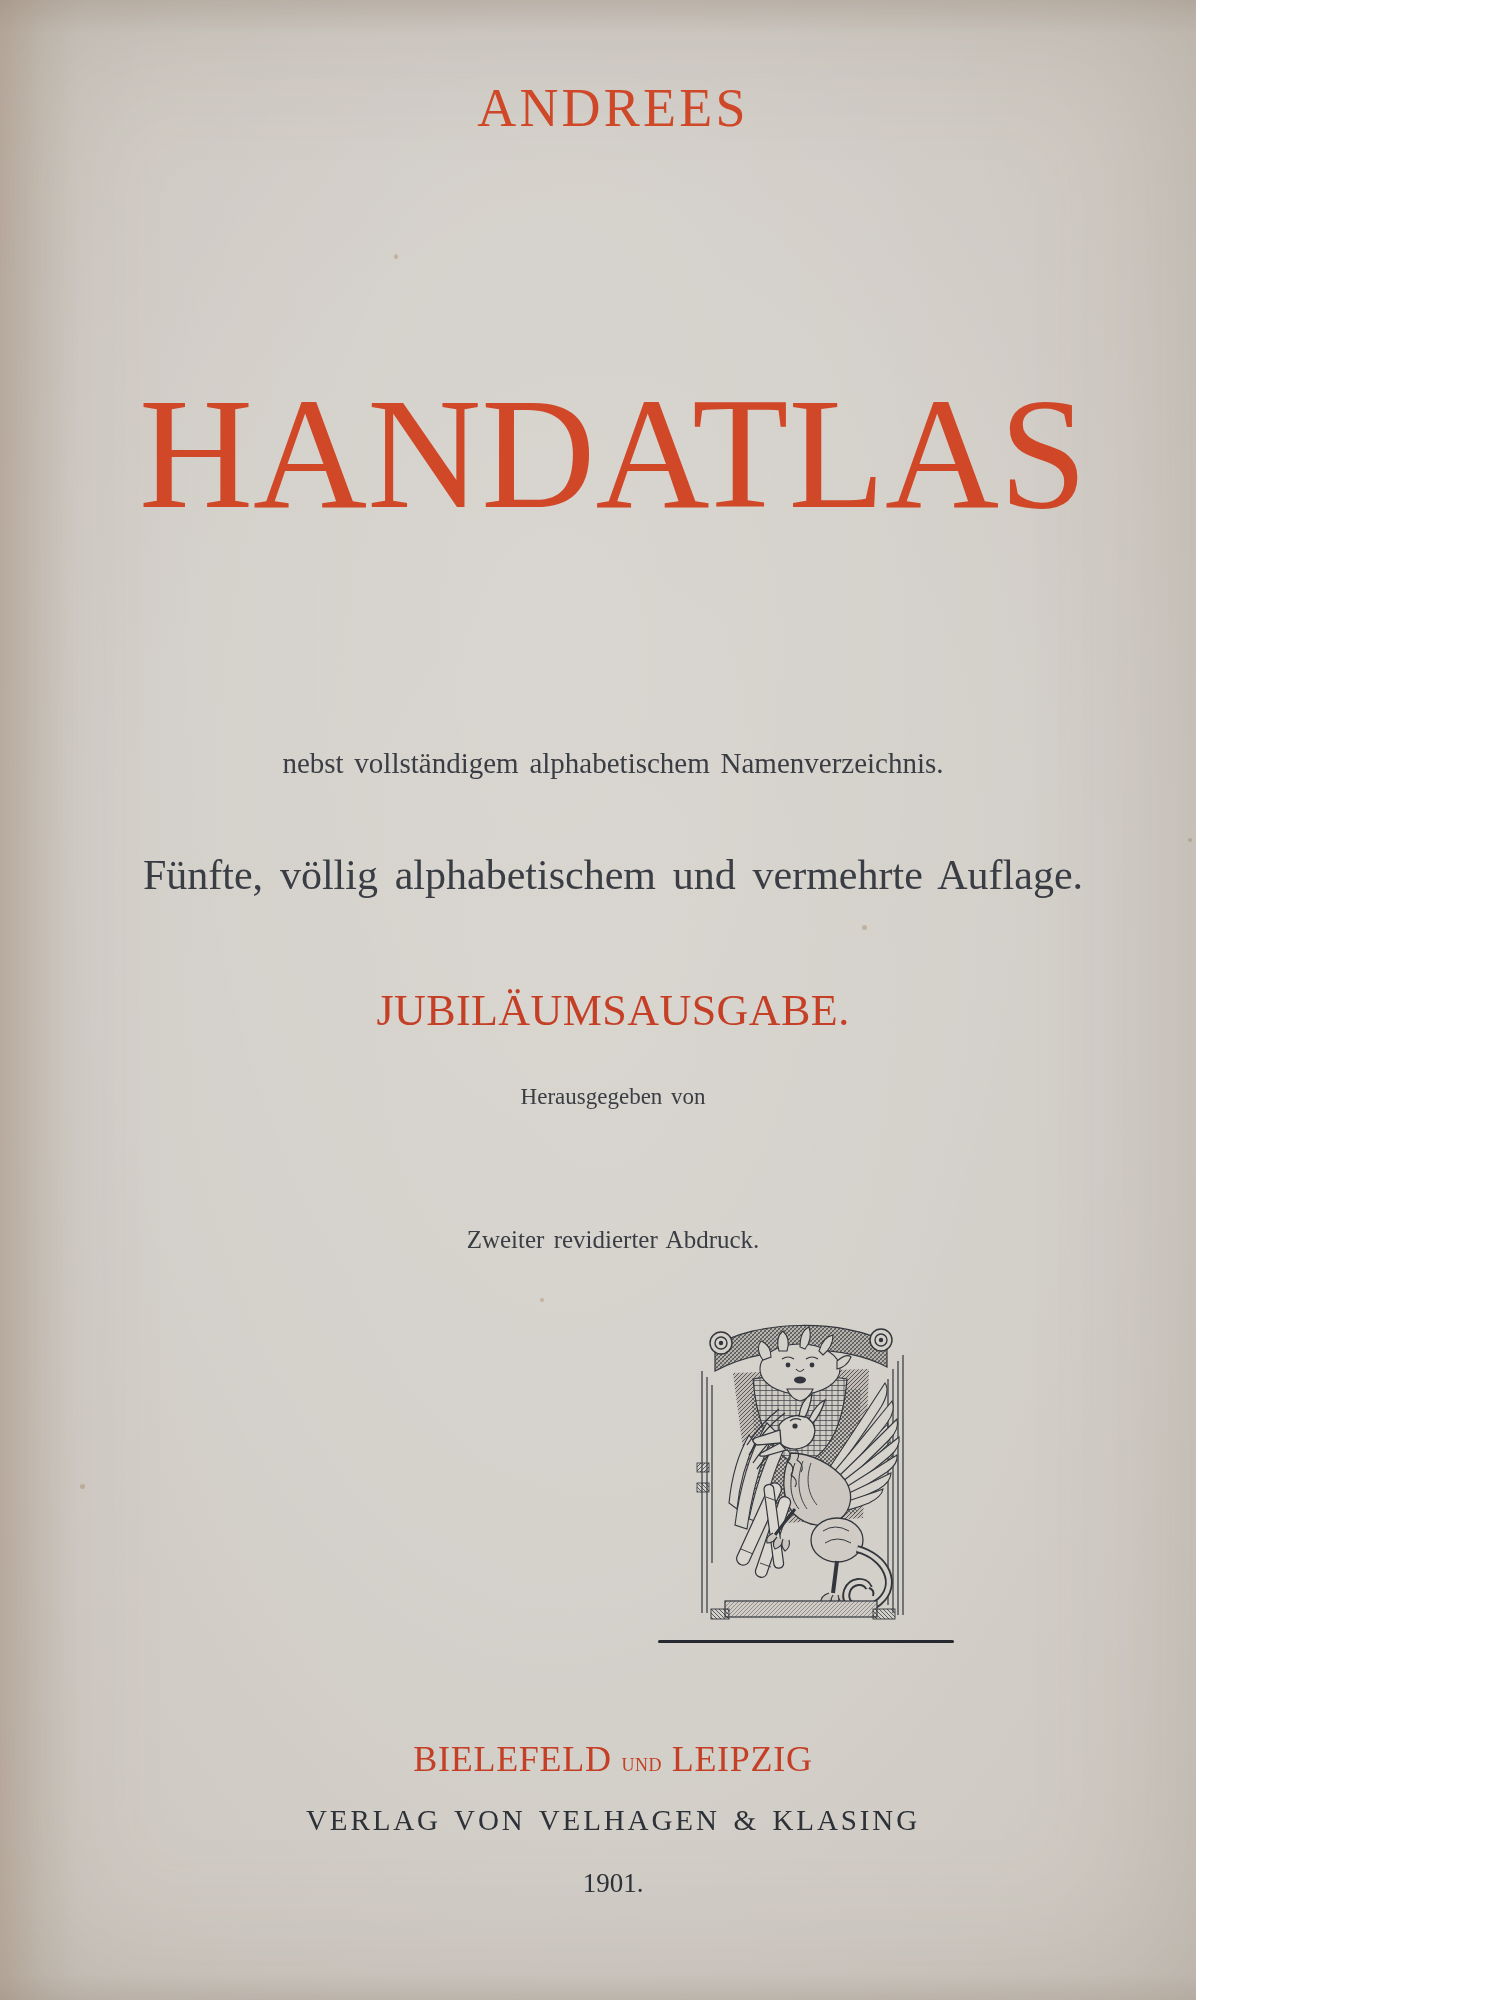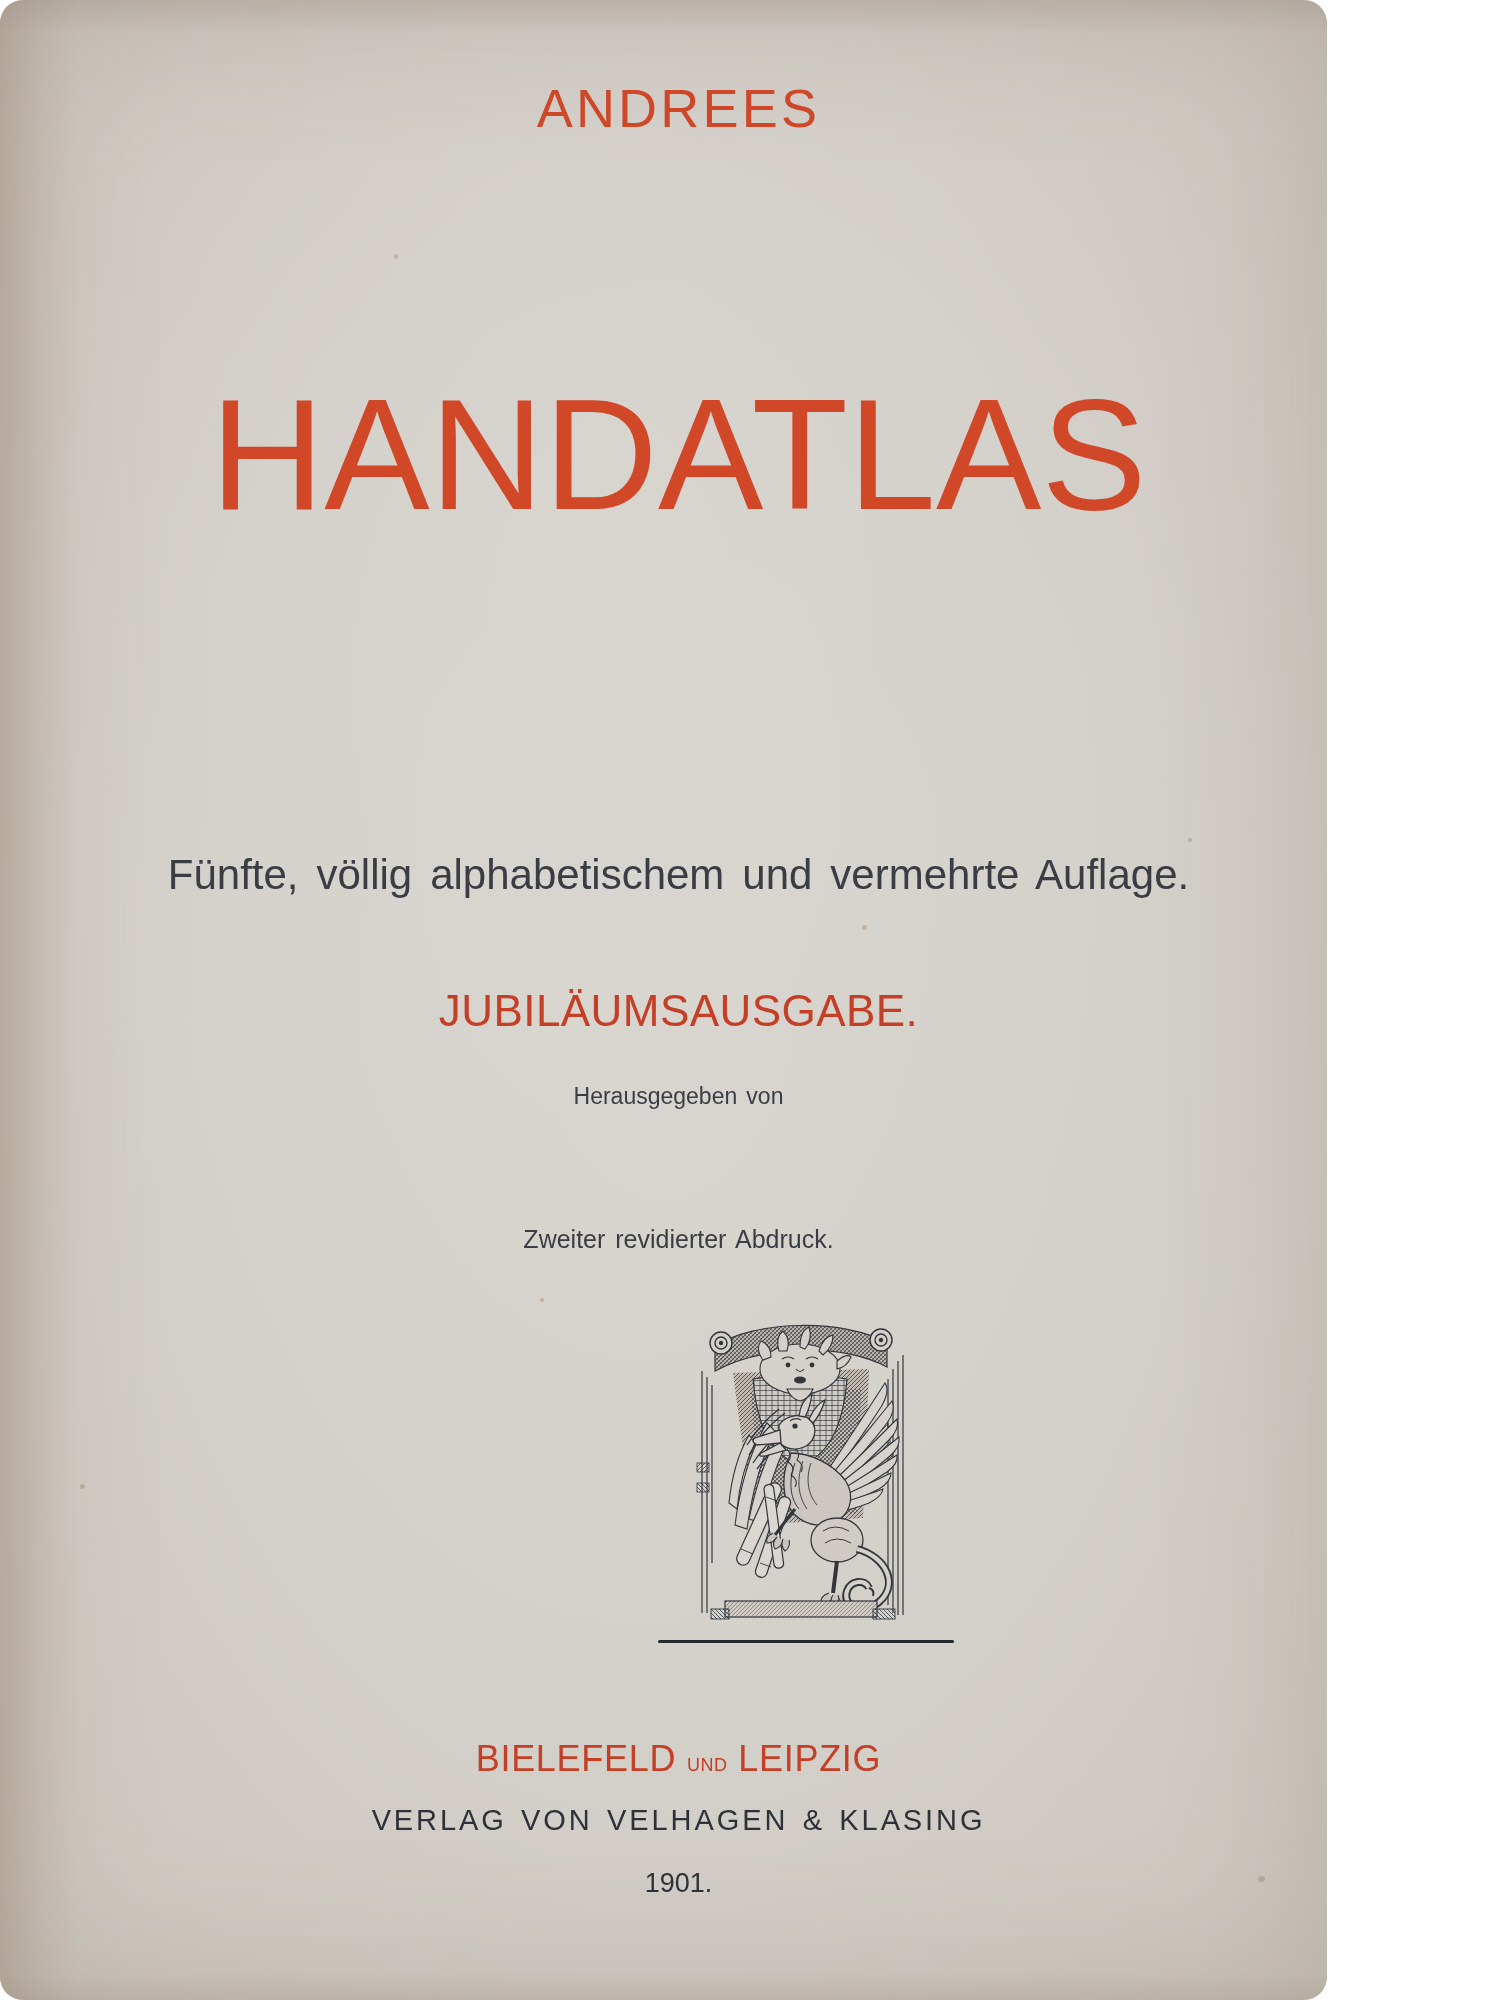--- a/index.html
+++ b/index.html
@@ -5,28 +5,27 @@
   html,body{margin:0;padding:0;}
   :root{
     --paper:#d4d0ca;
     --ink:#2d3138;
     --ink-soft:#3a3e44;
     --red:#d14828;
     --red-deep:#c43f26;
   }
   .page{
     position:relative;
-    width:1327px;height:2000px;
+    width:1196px;height:2000px;
     overflow:hidden;
     background:
       radial-gradient(ellipse at 46% 32%, rgba(255,255,255,0.10), rgba(255,255,255,0) 60%),
       radial-gradient(ellipse at 50% 50%, #d6d2cc 0%, #d3cfc9 55%, #cbc5bd 100%);
     background-color:var(--paper);
-    font-family:Liberation Sans, sans-serif;
-    border-radius:23px;
+    font-family:Liberation Serif, serif;
   }
   .vignette{position:absolute;inset:0;box-shadow:inset 0 0 160px rgba(110,95,80,0.22);pointer-events:none;}
   .edge-left{position:absolute;left:0;top:0;bottom:0;width:78px;
     background:linear-gradient(90deg, rgba(178,156,138,0.50), rgba(178,156,138,0.16) 55%, rgba(178,156,138,0) 100%);}
   .edge-top{position:absolute;left:0;top:0;right:0;height:34px;
     background:linear-gradient(180deg, rgba(160,142,126,0.28), rgba(160,142,126,0) 100%);}
   .edge-bottom{position:absolute;left:0;bottom:0;right:0;height:26px;
     background:linear-gradient(0deg, rgba(160,142,126,0.20), rgba(160,142,126,0) 100%);}
 
   .content{position:absolute;left:30px;top:0;right:0;bottom:0;}
@@ -65,20 +64,21 @@
   <div class="edge-bottom"></div>
 
   <div class="content">
 
     <div class="t series red">ANDREES</div>
 
 
     <div class="t title-main red">HANDATLAS</div>
 
 
+    <div class="t index-note">nebst vollständigem alphabetischem Namenverzeichnis.</div>
 
     <div class="t edition-note">Fünfte, völlig alphabetischem und vermehrte Auflage.</div>
 
     <div class="t jubilee red-deep">JUBILÄUMSAUSGABE.</div>
 
     <div class="t editor-label">Herausgegeben von</div>
 
 
     <div class="t impression">Zweiter revidierter Abdruck.</div>
 

